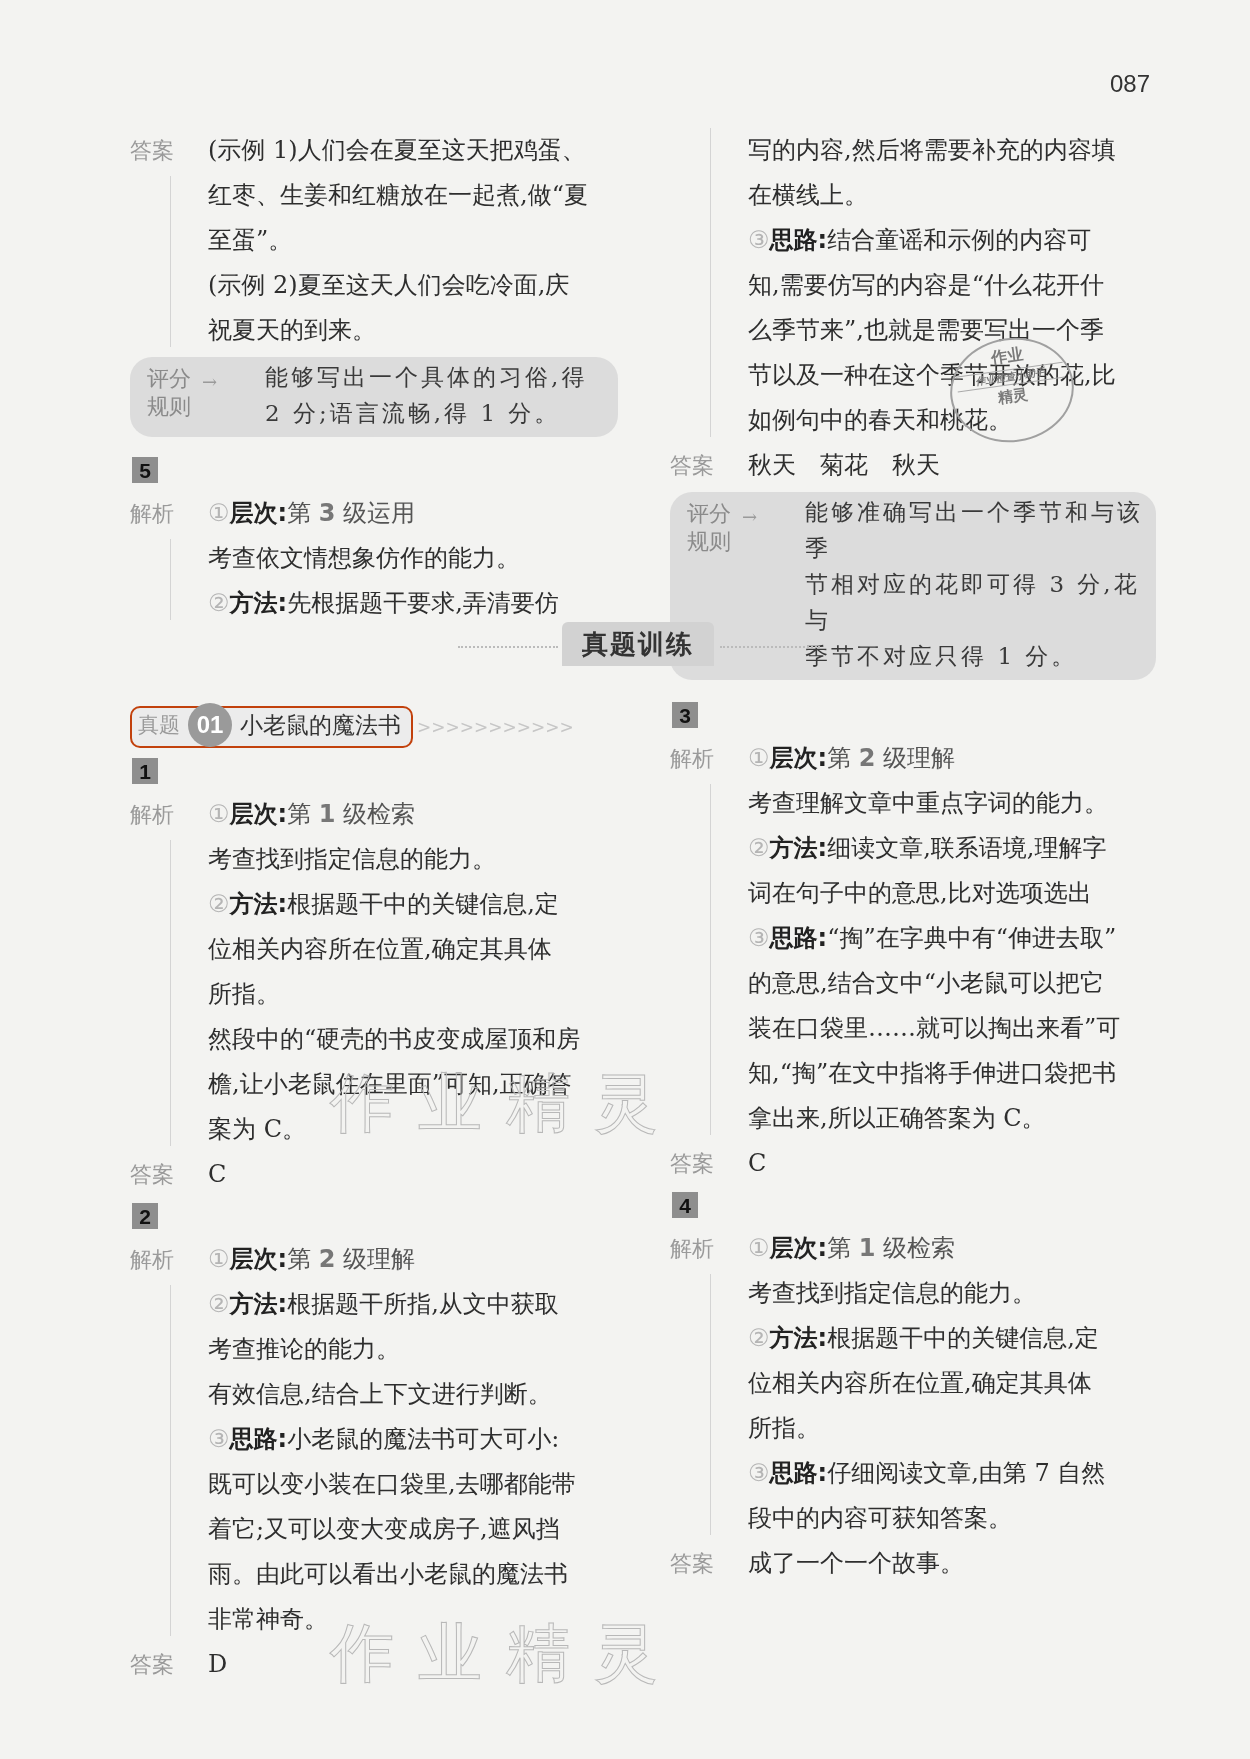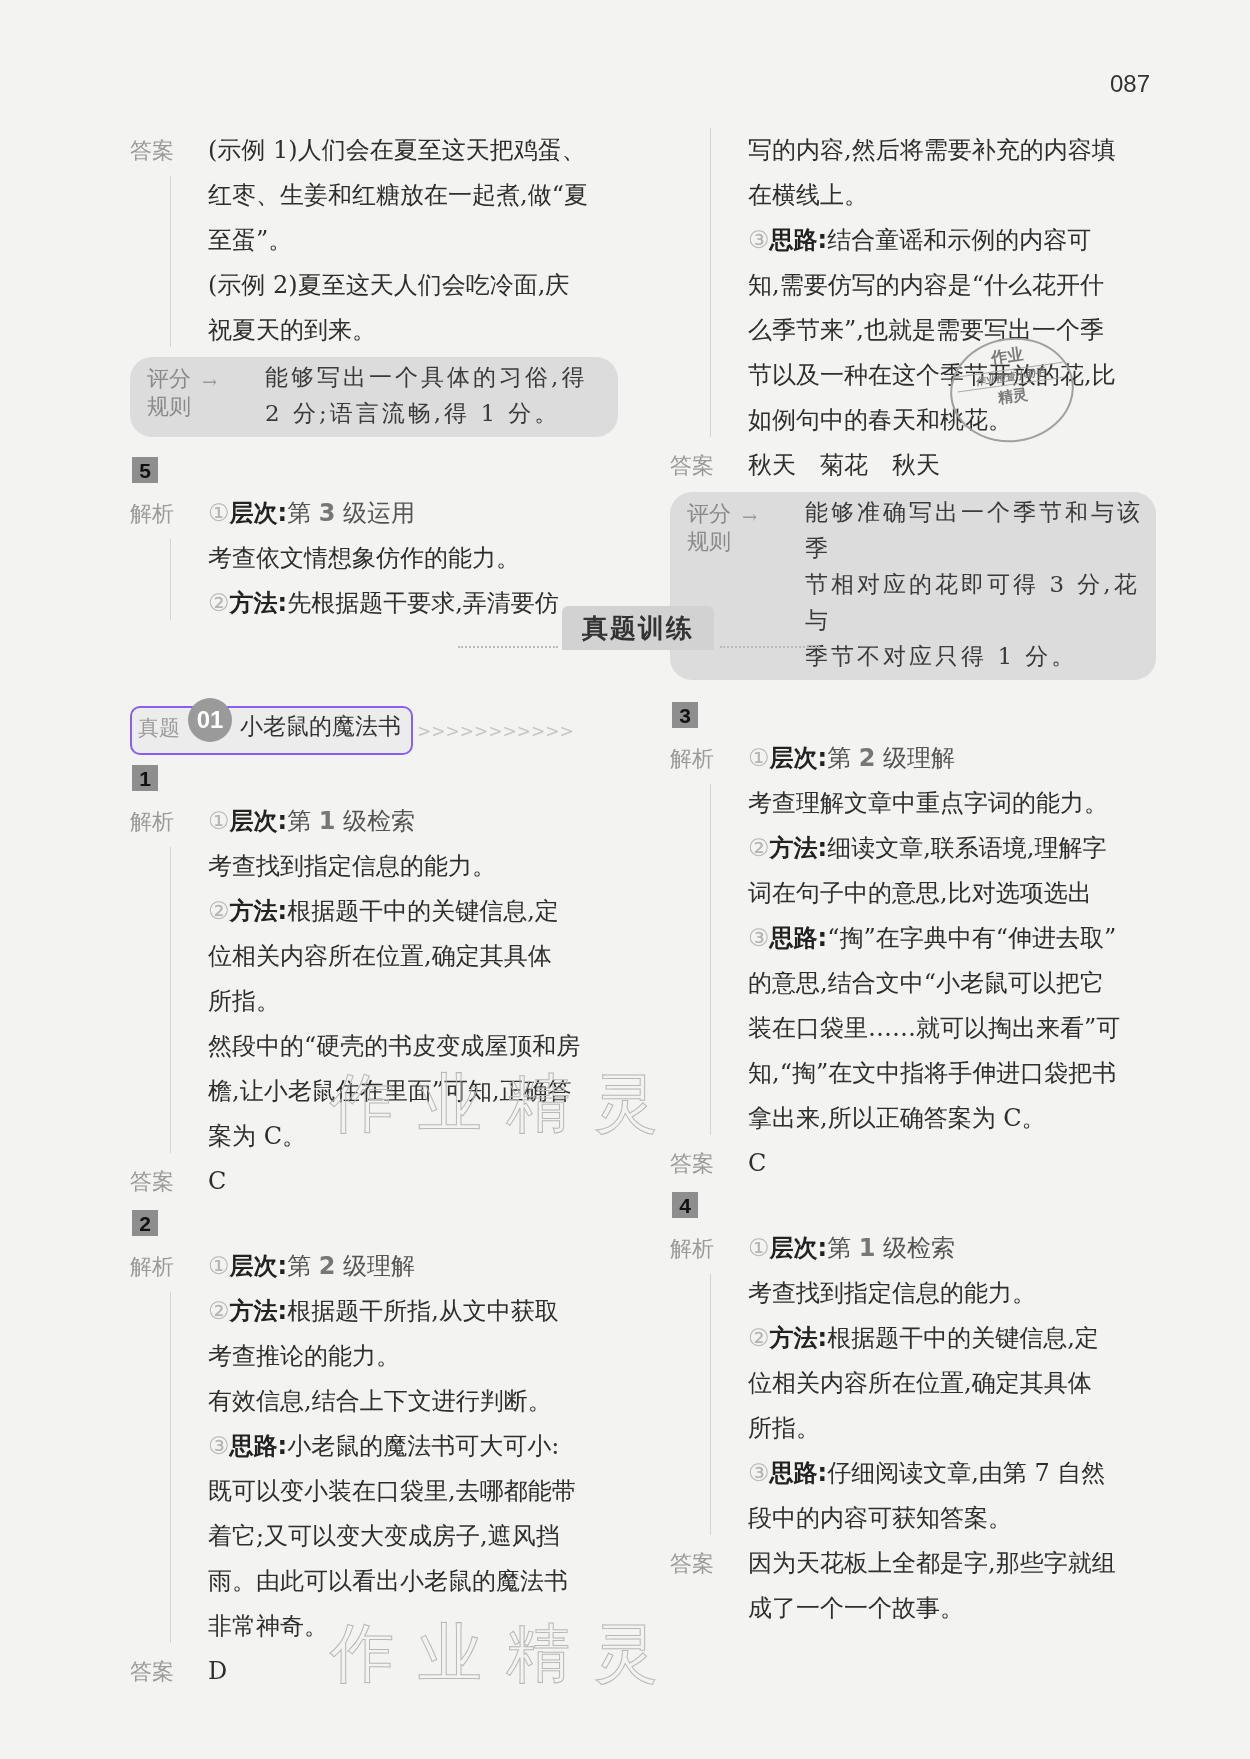--- a/index.html
+++ b/index.html
@@ -56,32 +56,32 @@
   .score-arrow { color: #9a9a9a; font-size: 18px; padding: 12px 8px 0 2px; }
   .score-text { flex: 1; font-size: 23px; line-height: 36px; color: #3a3a3a; letter-spacing: 3px; margin-left: 40px; }
 
   .section-title {
     position: absolute; top: 606px; left: 0; width: 1250px; height: 48px;
   }
   .section-title .dots {
     position: absolute; top: 40px; border-top: 2px dotted #bbb; width: 100px;
   }
   .section-title .label {
-    position: absolute; left: 562px; top: 0; width: 152px; height: 44px;
+    position: absolute; left: 562px; top: 16px; width: 152px; height: 44px;
     background: #d2d2d2; border-radius: 6px 6px 0 0;
     font-family: "DejaVu Sans", sans-serif; font-weight: bold; font-size: 26px;
     text-align: center; line-height: 44px; color: #333; letter-spacing: 2px;
   }
   .exam-header {
     display: flex; align-items: center; margin-bottom: 4px;
   }
   .exam-pill {
-    display: flex; align-items: flex-end; height: 34px;
-    border: 2px solid #8b5cf6; border-radius: 10px; background: #ececec;
-    padding: 0 10px 11px 6px;
+    display: flex; align-items: center; height: 34px;
+    border: 2px solid #c2410c; border-radius: 10px; background: #ececec;
+    padding: 0 10px 4px 6px;
   }
   .exam-pill .pre {
     font-family: "Liberation Sans", "DejaVu Sans", sans-serif;
     color: #9a9a9a; font-size: 21px;
   }
   .exam-pill .no {
     display: inline-block; width: 44px; height: 44px; border-radius: 50%;
     background: #9a9a9a; color: #fff; font-family: "Liberation Sans", sans-serif;
     font-weight: bold; font-size: 24px; text-align: center; line-height: 44px;
     margin: 0 8px;
@@ -289,21 +289,20 @@
         <span class="line">位相关内容所在位置,确定其具体</span>
         <span class="line">所指。</span>
         <span class="line"><span class="circ">③</span><span class="kw">思路</span><span class="kw">:</span><span>仔细阅读文章,由第 7 自然</span></span>
         <span class="line">段中的内容可获知答案。</span>
       </div>
       <div class="vline"></div>
     </div>
     <div class="row">
       <div class="tag">答案</div>
       <div class="body">
-        <span class="line">因为天花板上全都是字,那些字就组</span>
         <span class="line">成了一个一个故事。</span>
       </div>
     </div>
   </div>
 </div>
 
 <div class="watermark" style="left:330px; top:1060px;">作业精灵</div>
 <div class="watermark" style="left:330px; top:1610px;">作业精灵</div>
 
 </body></html>

